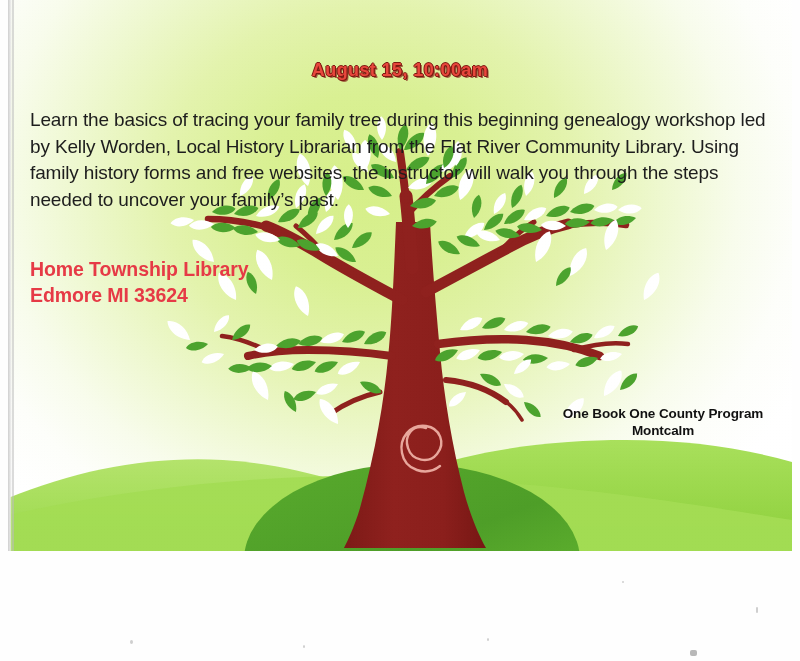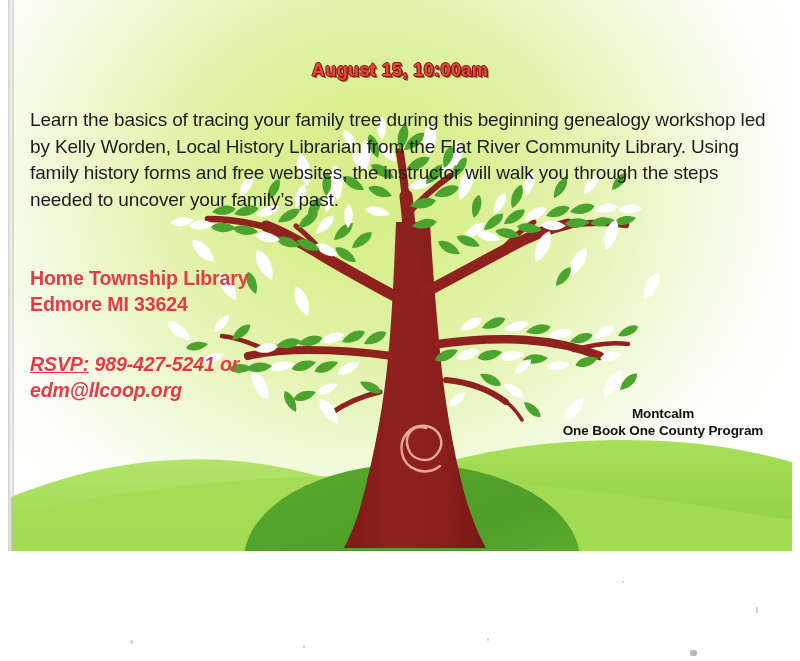--- a/index.html
+++ b/index.html
@@ -114,21 +114,21 @@
     left: 22px; top: 107px;
     width: 742px;
     font-family: "Liberation Sans", sans-serif;
     font-size: 19px;
     line-height: 26.5px;
     color: #1d1d1d;
     letter-spacing: -.15px;
   }
 
   #address-block {
-    left: 22px; top: 266px;
+    left: 22px; top: 257px;
     font-family: "Liberation Sans", sans-serif;
     font-weight: bold;
     font-size: 19.5px;
     line-height: 25.5px;
     color: #e63a46;
     letter-spacing: -.1px;
   }
 
   #rsvp-block {
     left: 22px; top: 352px;
@@ -401,28 +401,24 @@
 
     <div class="txt" id="date-line">August 15, 10:00am</div>
 
     <div class="txt" id="body-copy">Learn the basics of tracing your family tree during this beginning genealogy workshop led by Kelly Worden, Local History Librarian from the Flat River Community Library. Using family history forms and free websites, the instructor will walk you through the steps needed to uncover your family’s past.</div>
 
     <div class="txt" id="address-block">
       <div>Home Township Library</div>
       <div>Edmore MI  33624</div>
     </div>
 
-    <div class="txt" id="rsvp-block">
-      <div><span class="u">RSVP:</span><span> 989-427-5241 or</span></div>
-      <div>edm@llcoop.org</div>
-    </div>
 
     <div class="txt" id="program-credit">
+      <div>One Book One County Program</div>
       <div>Montcalm</div>
-      <div>One Book One County Program</div>
     </div>
 
     <div id="scan-edge-shadow"></div>
     <div id="scan-edge-shadow-2"></div>
   </div>
 
   <div class="speck" style="left:130px; top:640px; width:3px; height:4px;"></div>
   <div class="speck" style="left:303px; top:645px; width:2px; height:3px;"></div>
   <div class="speck" style="left:487px; top:638px; width:2px; height:3px;"></div>
   <div class="speck" style="left:690px; top:650px; width:7px; height:6px; border-radius:2px; background:#b8b8b8;"></div>

